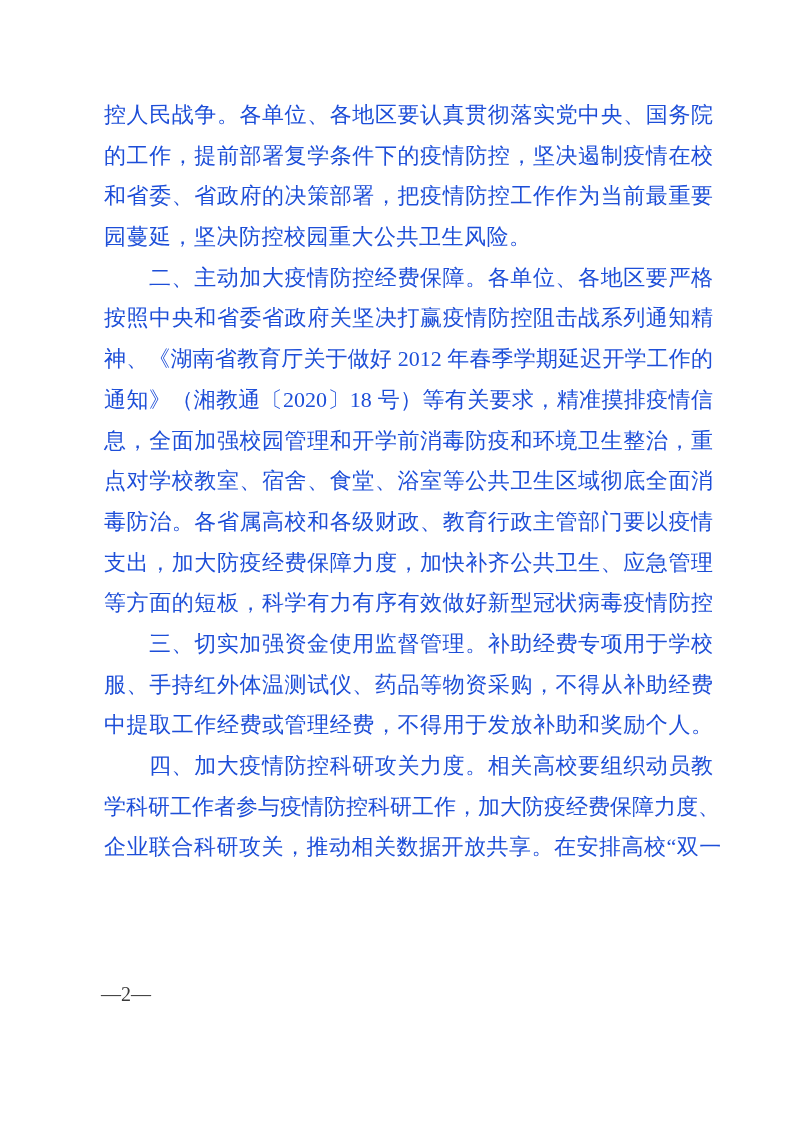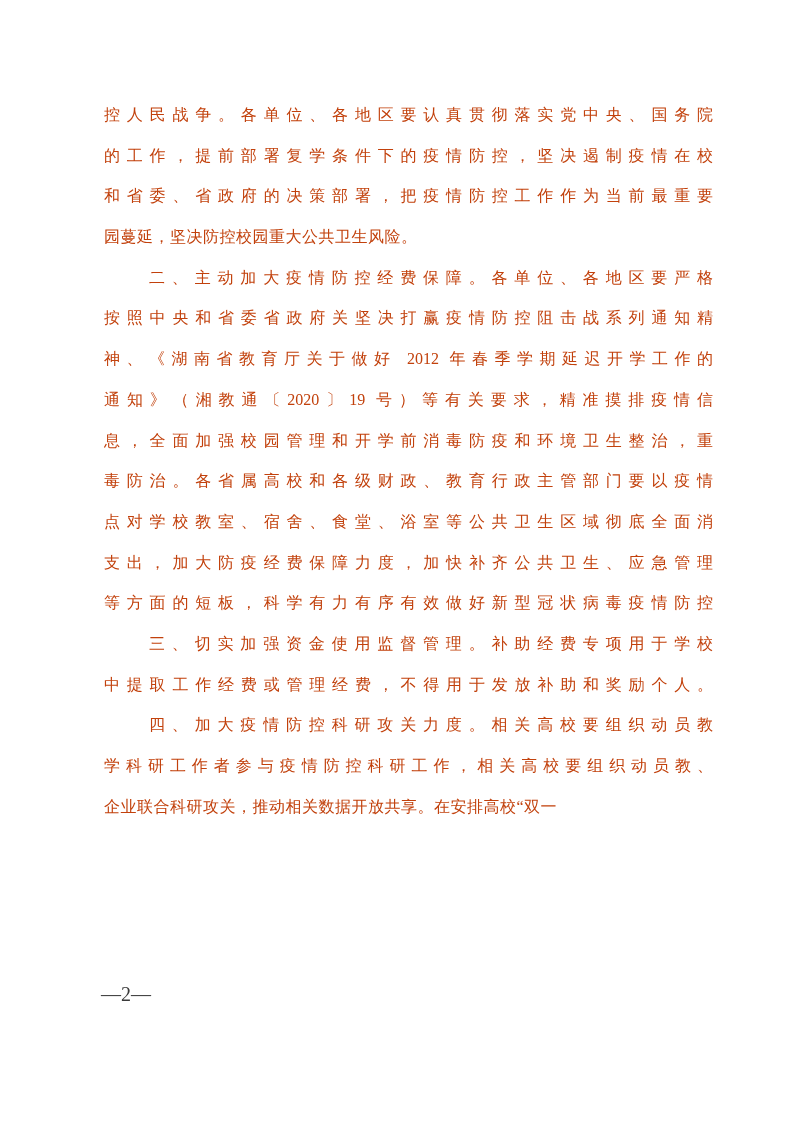--- a/index.html
+++ b/index.html
@@ -17,22 +17,22 @@
   }
   .text-block {
     position: absolute;
     left: 104px;
     top: 95px;
     width: 609px;
   }
   .line {
     height: 40.7px;
     line-height: 40.7px;
-    font-size: 16px;
-    color: #c2410c;
+    font-size: 22px;
+    color: #1d4ed8;
     text-align: justify;
     text-align-last: justify;
     -moz-text-align-last: justify;
     overflow: visible;
     white-space: nowrap;
   }
   .line.indent {
     text-indent: 45px;
   }
   .line.short {
@@ -57,26 +57,27 @@
 
 <div class="page">
   <div class="text-block">
     <div class="line">控人民战争。各单位、各地区要认真贯彻落实党中央、国务院</div>
     <div class="line">的工作，提前部署复学条件下的疫情防控，坚决遏制疫情在校</div>
     <div class="line">和省委、省政府的决策部署，把疫情防控工作作为当前最重要</div>
     <div class="line short">园蔓延，坚决防控校园重大公共卫生风险。</div>
     <div class="line indent">二、主动加大疫情防控经费保障。各单位、各地区要严格</div>
     <div class="line">按照中央和省委省政府关坚决打赢疫情防控阻击战系列通知精</div>
     <div class="line">神、《湖南省教育厅关于做好 2012 年春季学期延迟开学工作的</div>
-    <div class="line">通知》（湘教通〔2020〕19 号）等有关要求，精准摸排疫情信</div>
+    <div class="line">通知》（湘教通〔2020〕18 号）等有关要求，精准摸排疫情信</div>
     <div class="line">息，全面加强校园管理和开学前消毒防疫和环境卫生整治，重</div>
+    <div class="line">点对学校教室、宿舍、食堂、浴室等公共卫生区域彻底全面消</div>
     <div class="line">毒防治。各省属高校和各级财政、教育行政主管部门要以疫情</div>
-    <div class="line">点对学校教室、宿舍、食堂、浴室等公共卫生区域彻底全面消</div>
     <div class="line">支出，加大防疫经费保障力度，加快补齐公共卫生、应急管理</div>
     <div class="line">等方面的短板，科学有力有序有效做好新型冠状病毒疫情防控</div>
     <div class="line indent">三、切实加强资金使用监督管理。补助经费专项用于学校</div>
+    <div class="line">服、手持红外体温测试仪、药品等物资采购，不得从补助经费</div>
     <div class="line">中提取工作经费或管理经费，不得用于发放补助和奖励个人。</div>
     <div class="line indent">四、加大疫情防控科研攻关力度。相关高校要组织动员教</div>
-    <div class="line">学科研工作者参与疫情防控科研工作，相关高校要组织动员教、</div>
+    <div class="line">学科研工作者参与疫情防控科研工作，加大防疫经费保障力度、</div>
     <div class="line short">企业联合科研攻关，推动相关数据开放共享。在安排高校“双一</div>
   </div>
   <div class="page-number">—2—</div>
 </div>
 
 </body></html>

